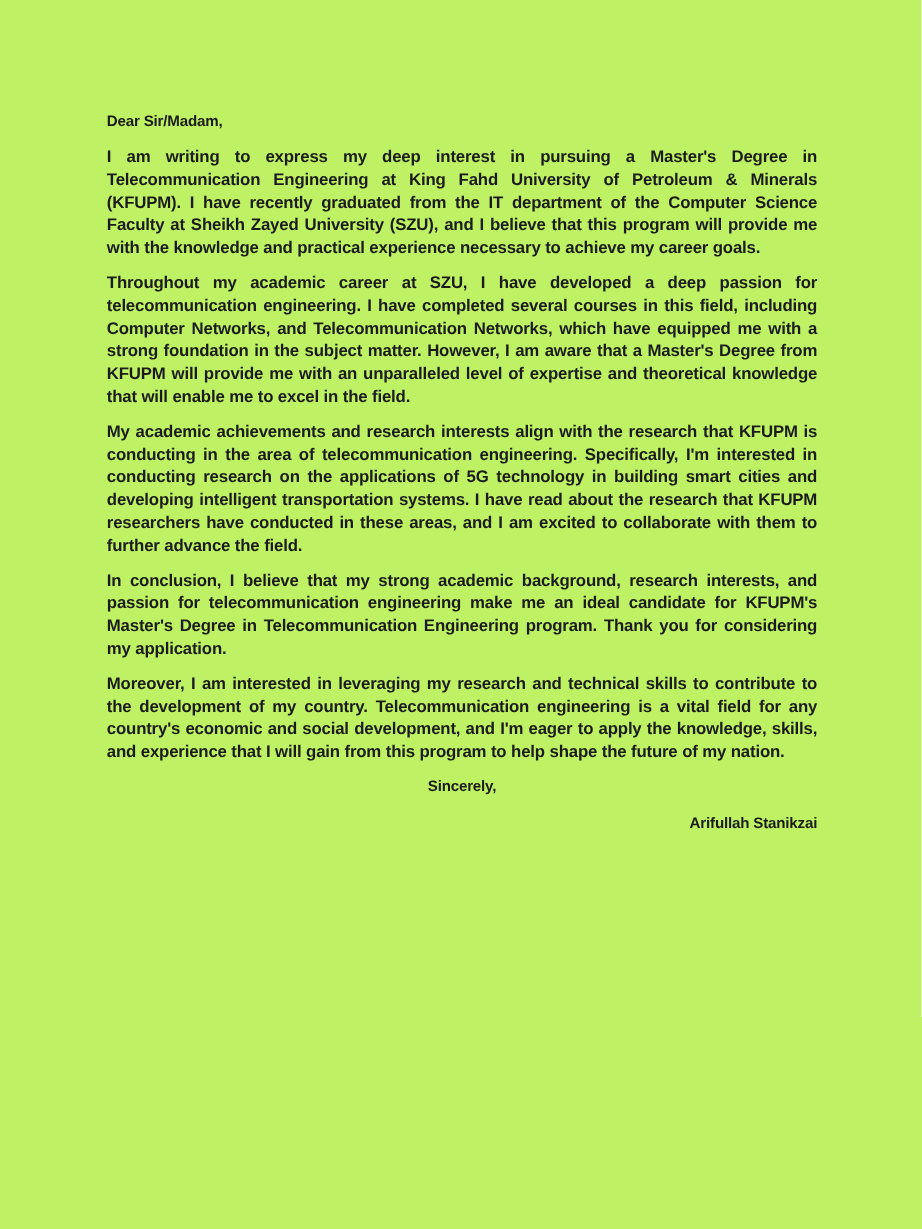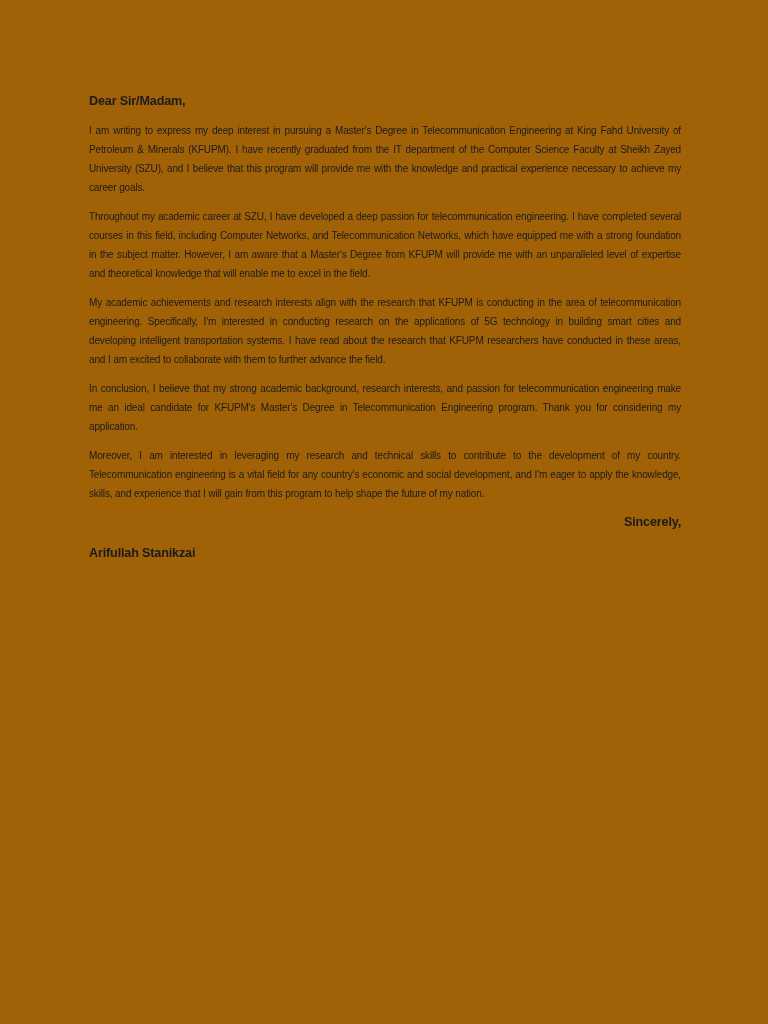--- a/index.html
+++ b/index.html
@@ -12,21 +12,21 @@
     width: 768px;
     height: 1024px;
     overflow: hidden;
     font-family: "Liberation Sans", "DejaVu Sans", sans-serif;
   }
 
   .page {
     position: relative;
     width: 768px;
     height: 1024px;
-    background: #a16207;
+    background: #bef264;
     box-sizing: border-box;
   }
 
   .letter-body {
     position: absolute;
     left: 89px;
     top: 92px;
     width: 592px;
   }
 
@@ -34,52 +34,52 @@
     font-size: 12.6px;
     line-height: 19px;
     color: #1b1b1b;
     font-weight: 600;
     letter-spacing: -0.15px;
     text-align: left;
     margin: 0 0 10px 0;
   }
 
   .para {
-    font-size: 10px;
+    font-size: 14px;
     line-height: 19px;
     color: #1b1b1b;
-    font-weight: 400;
+    font-weight: 700;
     letter-spacing: -0.15px;
     text-align: justify;
     text-justify: inter-word;
     margin: 0 0 10px 0;
     word-spacing: 0.1px;
   }
 
   .para:last-of-type {
     margin-bottom: 0;
   }
 
   .closing {
     font-size: 12.6px;
     line-height: 19px;
     color: #1b1b1b;
     font-weight: 600;
     letter-spacing: -0.15px;
-    text-align: right;
+    text-align: center;
     margin: 10px 0 0 0;
   }
 
   .signature-name {
     font-size: 12.6px;
     line-height: 19px;
     color: #1b1b1b;
     font-weight: 600;
     letter-spacing: -0.15px;
-    text-align: left;
+    text-align: right;
     margin: 12px 0 0 0;
   }
 </style>
 </head>
 <body>
 
 <div class="page">
   <div class="letter-body">
 
     <p class="salutation">Dear Sir/Madam,</p>

